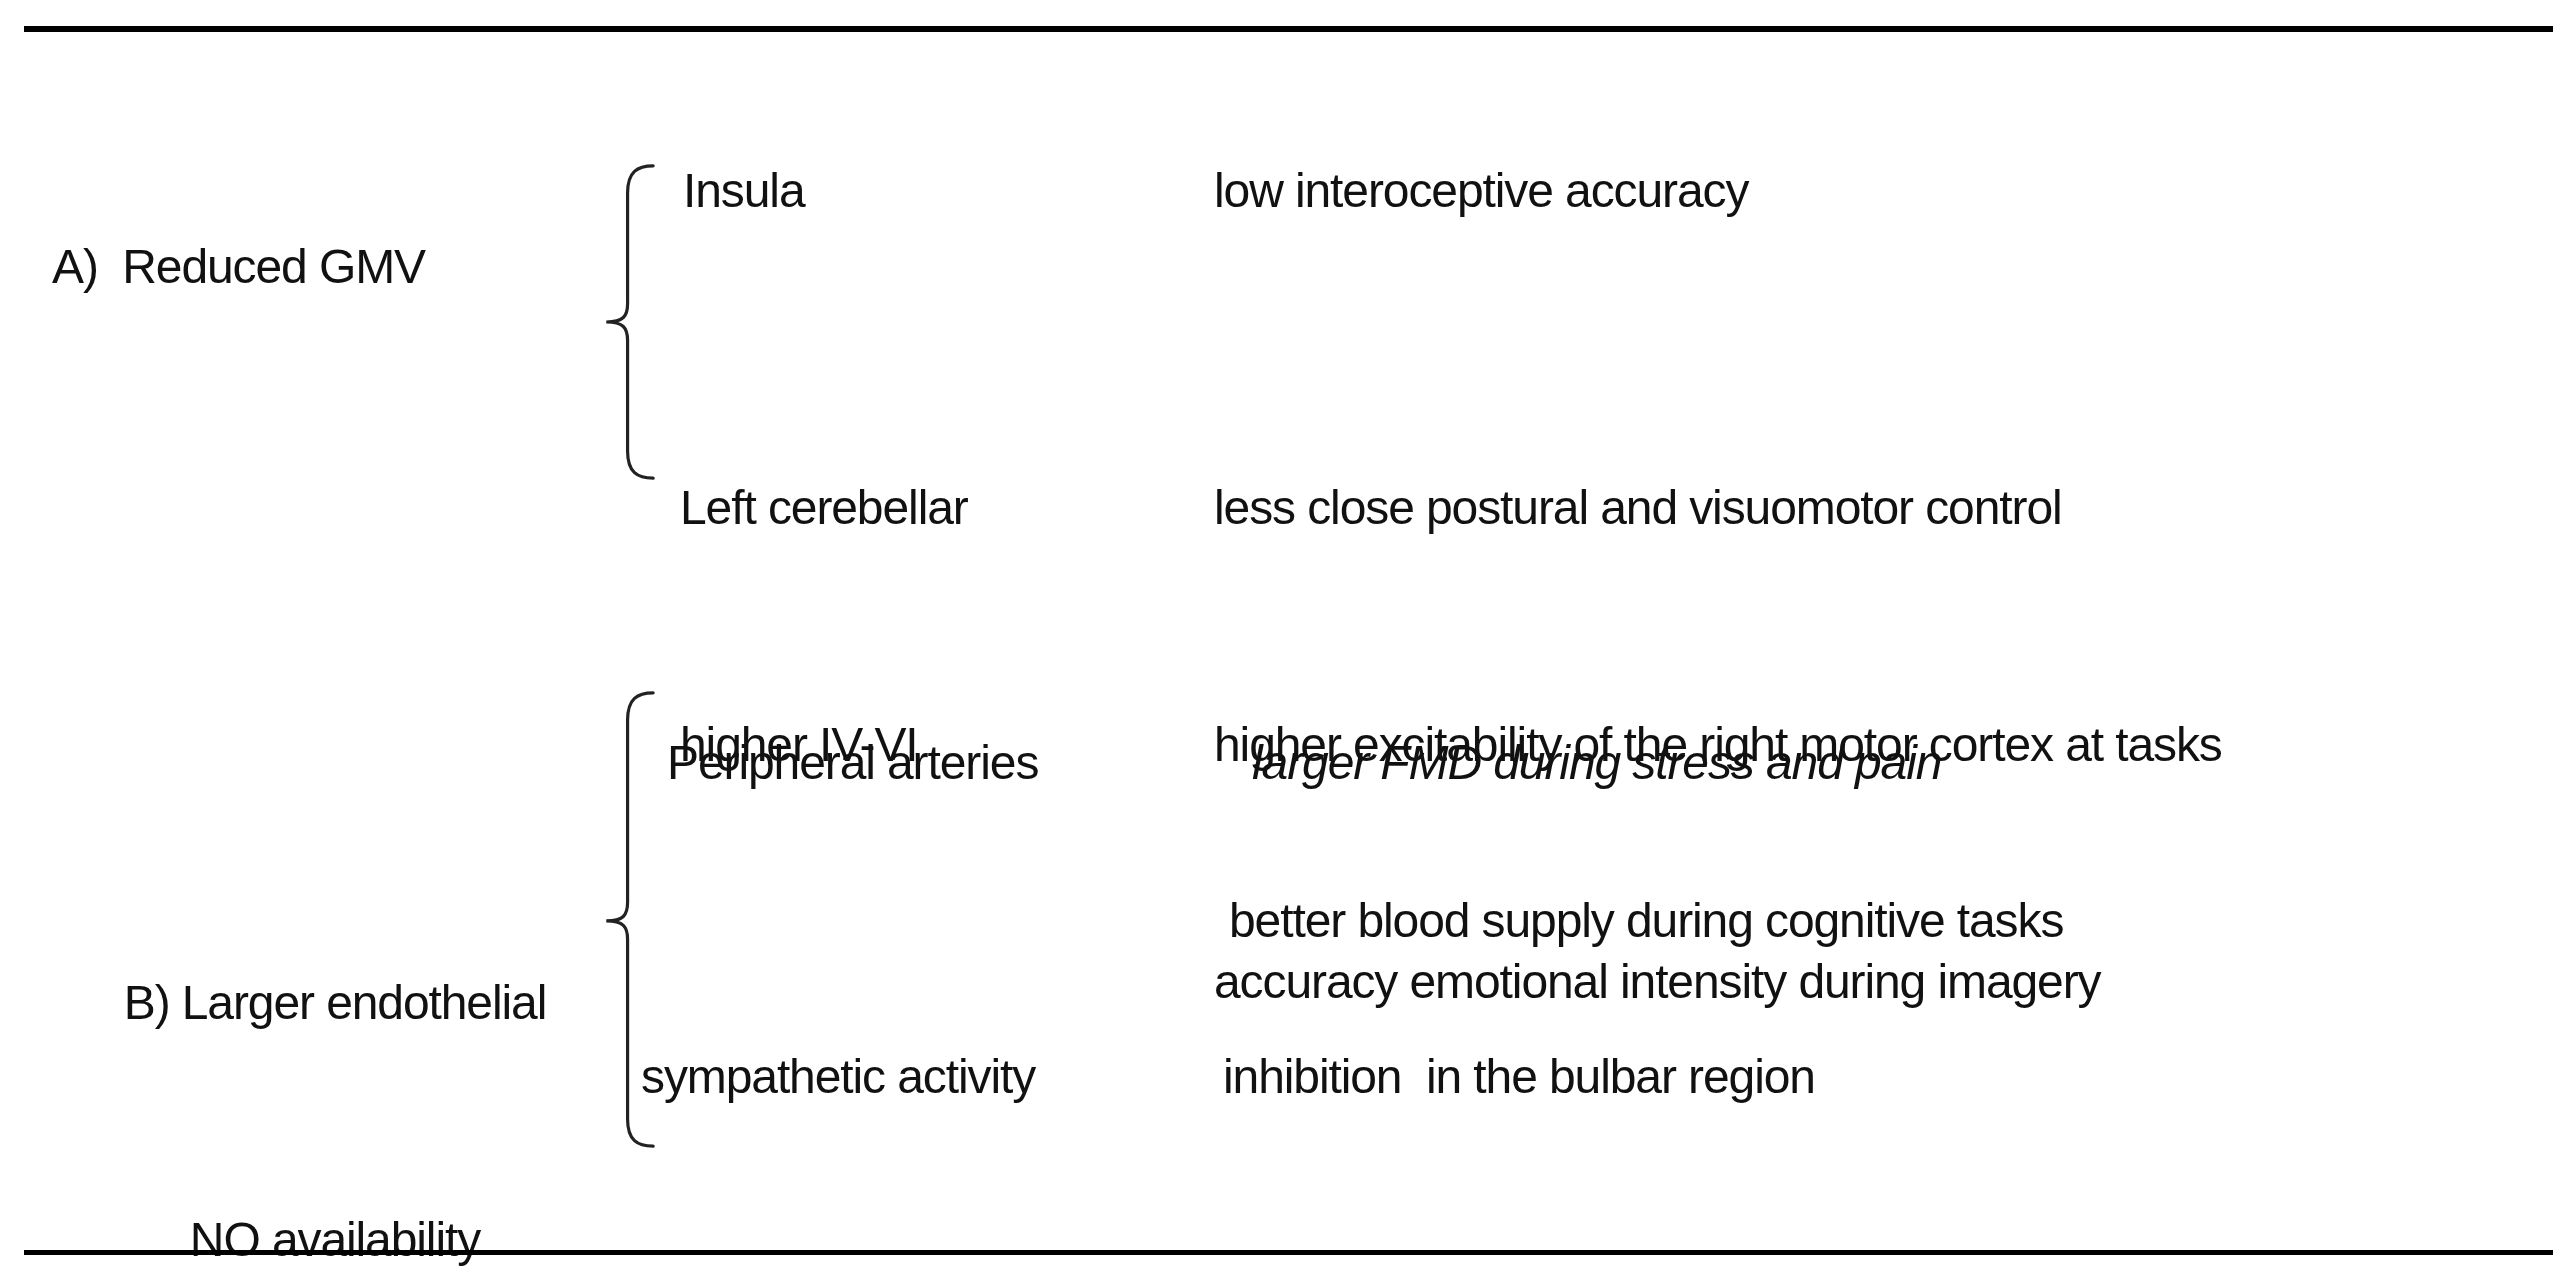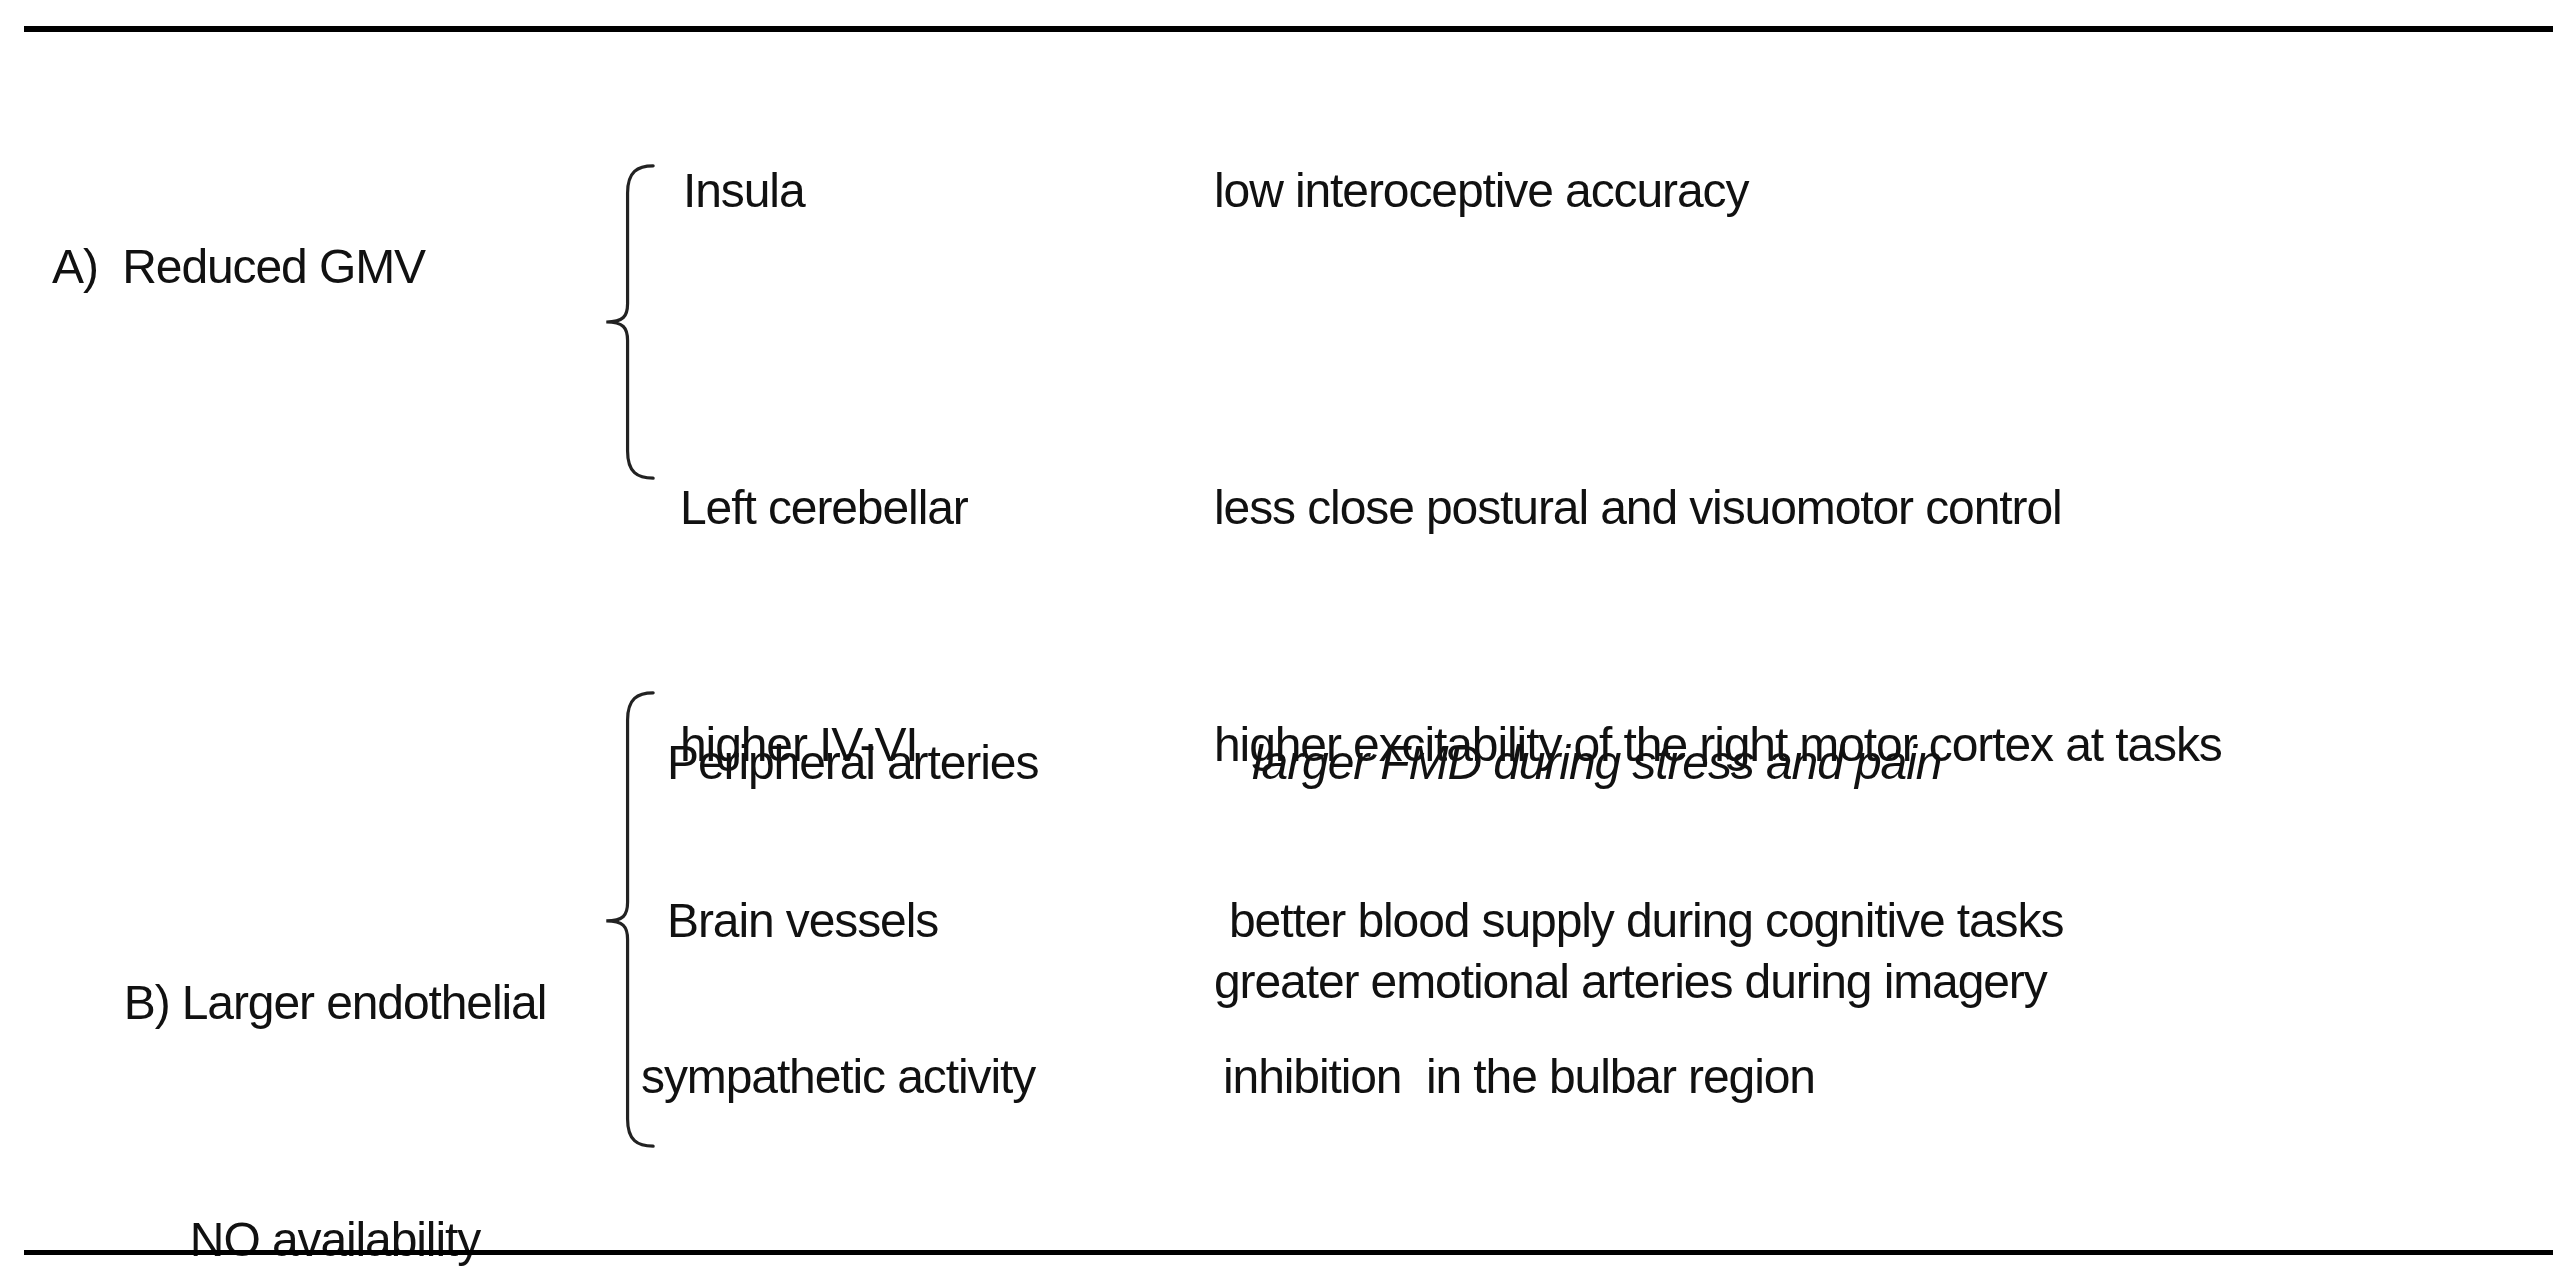--- a/index.html
+++ b/index.html
@@ -81,38 +81,37 @@
   <div class="t a-effect-insula">low interoceptive accuracy</div>
 
   <div class="t a-region-cereb">
     <div>Left cerebellar</div>
     <div>higher IV-VI</div>
   </div>
 
   <div class="t a-effects-cereb">
     <div>less close postural and visuomotor control</div>
     <div>higher excitability of the right motor cortex at tasks</div>
-    <div>greater emotional arteries during imagery</div>
+    <div>accuracy emotional intensity during imagery</div>
   </div>
 
   <div class="t b-label">
     <div>B) Larger endothelial</div>
     <div>NO availability</div>
   </div>
 
   <div class="brace brace-b">
     <svg viewBox="0 0 76 640" preserveAspectRatio="none" aria-hidden="true">
       <path d="M 72 4 C 50 4 36 12 36 42 L 36 296 C 36 314 30 322 6 322 C 30 322 36 330 36 348 L 36 598 C 36 628 50 636 72 636"></path>
     </svg>
   </div>
 
   <div class="t b-region-1">Peripheral arteries</div>
   <div class="t b-effect-1">larger FMD during stress and pain</div>
 
-  <div class="t b-region-2">Brain vessels</div>
   <div class="t b-effect-2">better blood supply during cognitive tasks</div>
 
   <div class="t b-region-3">sympathetic activity</div>
   <div class="t b-effect-3">inhibition  in the bulbar region</div>
 
   <div class="rule bottom"></div>
 
 </div>
 
 

